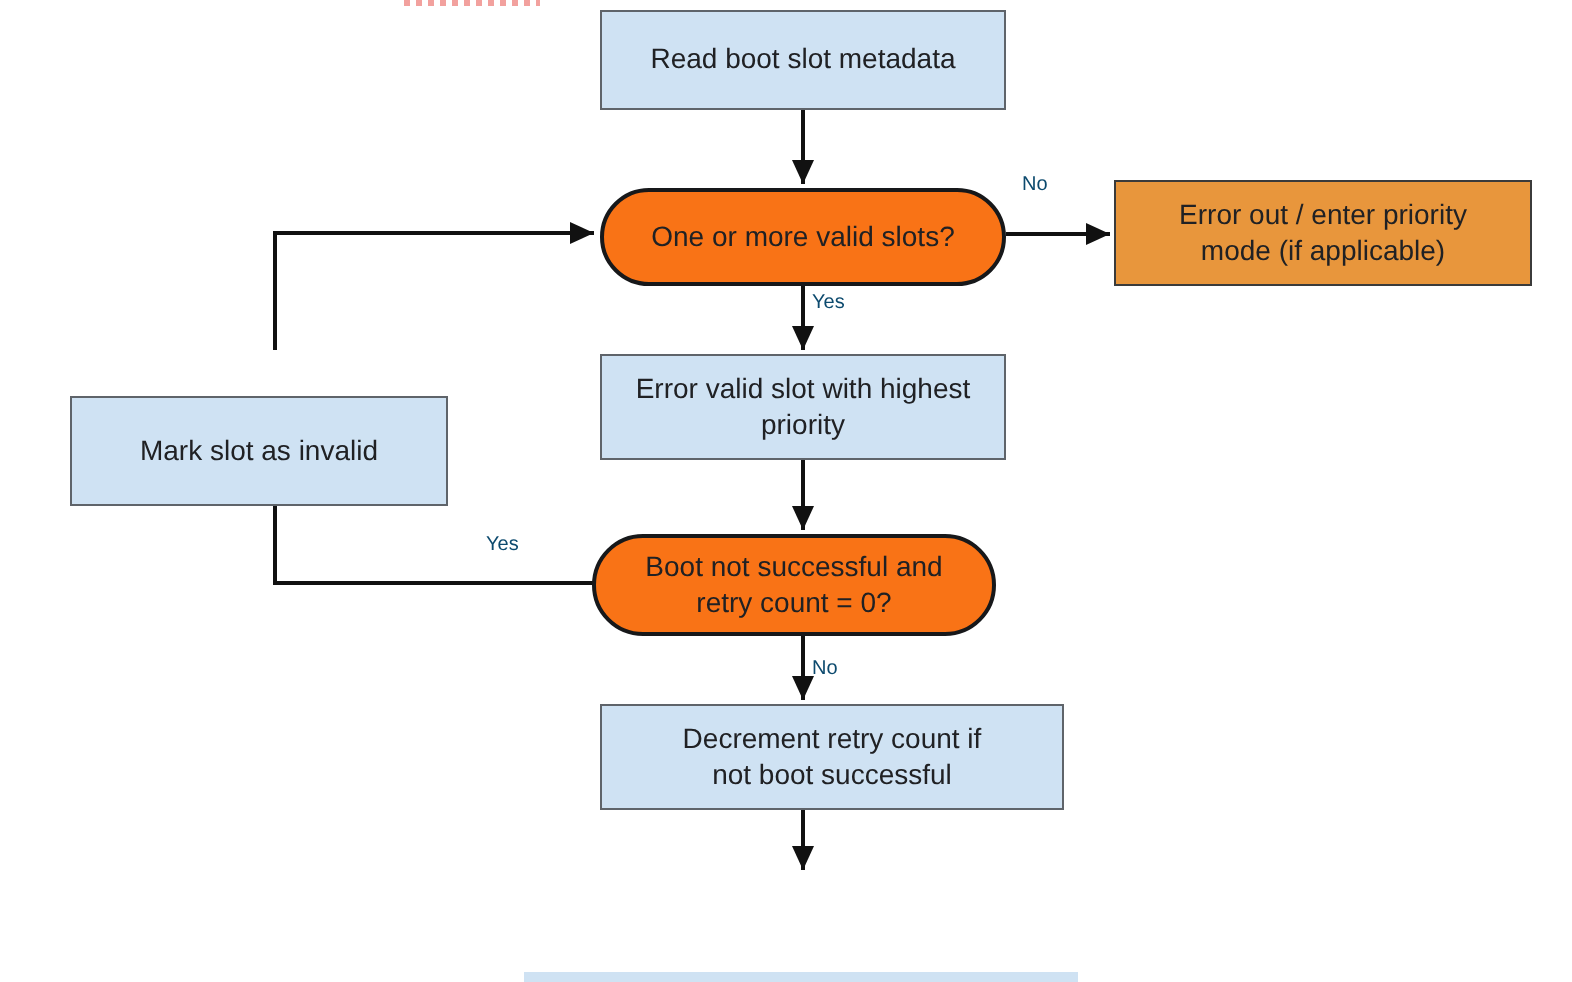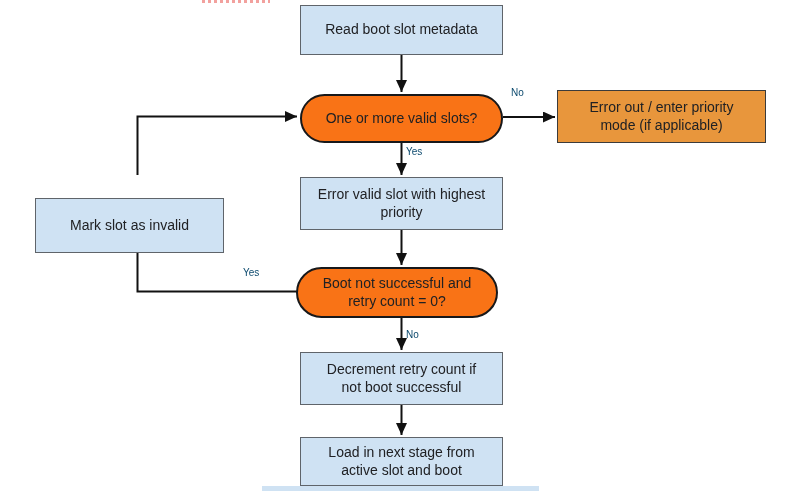--- a/index.html
+++ b/index.html
@@ -102,27 +102,24 @@
   </div>
 
   <div class="node process" style="left:35px; top:175px; width:189px; height:55px;margin-top:23px;">
     <span class="node-text">Mark slot as invalid</span>
   </div>
 
   <div class="node decision" style="left:296px; top:267px; width:202px; height:51px;">
     <span class="node-text" style="max-width:165px;">Boot not successful and retry count = 0?</span>
   </div>
 
-  <div class="node process" style="left:300px; top:352px; width:203px; height:53px;">
+  <div class="node process" style="left:300px; top:352px; width:232px; height:53px;">
     <span class="node-text">Decrement retry count if not boot successful</span>
   </div>
 
-  <div class="node process" style="left:300px; top:437px; width:203px; height:49px;">
-    <span class="node-text">Load in next stage from active slot and boot</span>
-  </div>
 
   <div id="bottom-strip"></div>
 
   <div class="edge-label" style="left:511px; top:87px;">No</div>
   <div class="edge-label" style="left:406px; top:146px;">Yes</div>
   <div class="edge-label" style="left:243px; top:267px;">Yes</div>
   <div class="edge-label" style="left:406px; top:329px;">No</div>
 
 </div>
 

